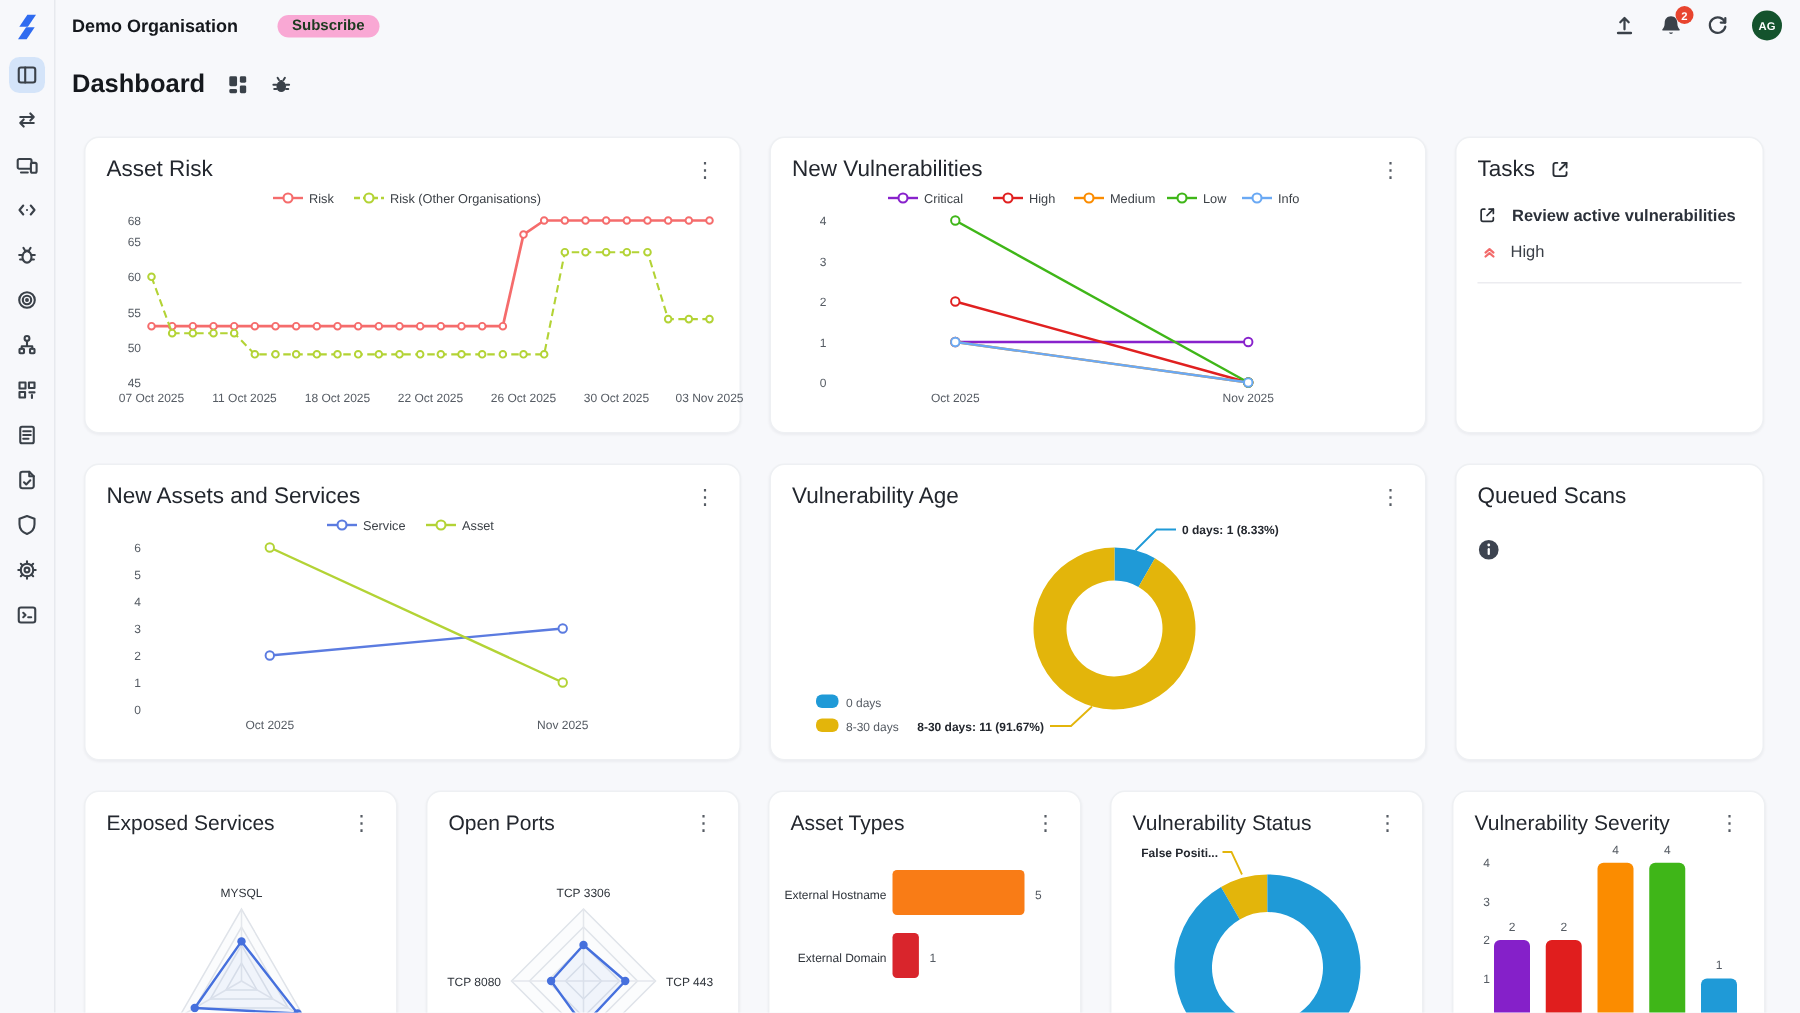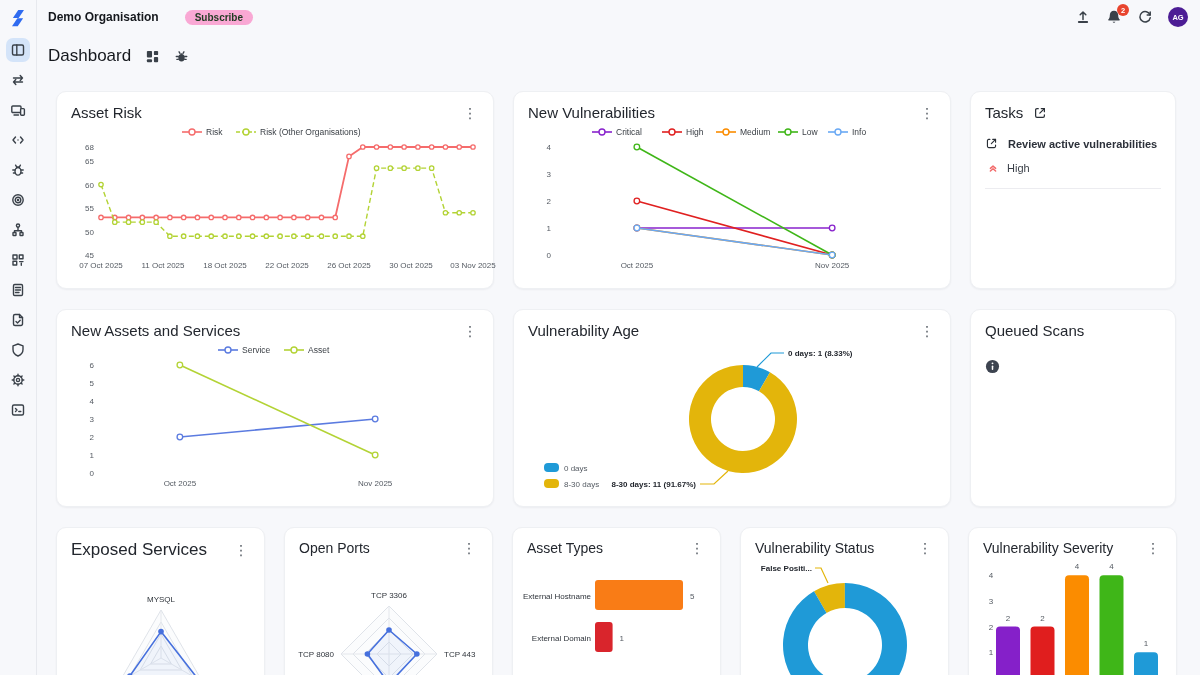--- a/index.html
+++ b/index.html
@@ -24,25 +24,25 @@
   .top-right{margin-left:auto;display:flex;align-items:center;gap:15px}
   .search{display:flex;align-items:center;width:158px;height:24px;border:1px solid #c9ced6;
     border-radius:6px;background:#fff;padding:0 8px;gap:6px}
   .search input{border:none;outline:none;flex:1;font-size:11px;color:#333;background:transparent;min-width:0;font-family:inherit}
   .search input::placeholder{color:#98a0a9}
   .kbd{font-size:9.5px;color:#9aa1ab;white-space:nowrap}
   .tb-icon{position:relative;display:flex;cursor:pointer}
   .tb-icon svg{stroke:#3a4149;stroke-width:1.5;fill:none;stroke-linecap:round;stroke-linejoin:round}
   .badge{position:absolute;top:-5px;right:-7px;background:#e8442e;color:#fff;border-radius:50%;
     width:12px;height:12px;font-size:7.5px;font-weight:700;display:flex;align-items:center;justify-content:center}
-  .avatar{width:20px;height:20px;border-radius:50%;background:#4c1d95;color:#fff;font-size:7.5px;
+  .avatar{width:20px;height:20px;border-radius:50%;background:#14532d;color:#fff;font-size:7.5px;
     font-weight:700;display:flex;align-items:center;justify-content:center;cursor:pointer}
   
   .titlebar{display:flex;align-items:center;gap:14px;padding:12px 0 0 11px}
-  h1{font-size:17px;margin:0;font-weight:400;color:#15181d}
+  h1{font-size:17px;margin:0;font-weight:700;color:#15181d}
   .title-icon{display:flex;cursor:pointer}
   
   .content{padding:25px 22px 0 19px;display:flex;flex-direction:column;gap:20px}
   .row{display:grid;gap:19px}
   .r1{grid-template-columns:438px 438px 206px}
   .r3{grid-template-columns:repeat(5,209px)}
   .card{background:#fff;border-radius:10px;border:1px solid #eef0f3;
     box-shadow:0 1px 2px rgba(20,24,33,.05);padding:12px 14px}
   .r1 .card{height:198px}
   .r3 .card{height:230px}
@@ -442,21 +442,21 @@
               <rect x="7.2" y="6.8" width="1.6" height="5" rx=".8" fill="#fff"></rect>
               <circle cx="8" cy="4.6" r="1" fill="#fff"></circle>
             </svg>
         </div>
       </div>
     </div>
 
     <div class="row r3">
       <div class="card">
         <div class="card-head">
-          <span class="card-title" style="font-size:17px">Exposed Services</span>
+          <span class="card-title" style="font-size:14px">Exposed Services</span>
           <span class="kebab">⋮</span>
         </div>
         <div class="chart">
             <svg viewBox="0 0 181 160" width="181" height="160">
               <polygon points="90,48 131.56921938165306,119.99999999999999 48.43078061834696,120.00000000000003" fill="#fbfcfd" stroke="#dfe3e9" stroke-width="1"></polygon>
               <polygon points="90,60 121.17691453623979,114 58.82308546376022,114.00000000000001" fill="none" stroke="#dfe3e9" stroke-width="1"></polygon>
               <polygon points="90,72 110.78460969082653,108 69.21539030917347,108.00000000000001" fill="none" stroke="#dfe3e9" stroke-width="1"></polygon>
               <polygon points="90,84 100.39230484541326,102 79.60769515458674,102" fill="none" stroke="#dfe3e9" stroke-width="1"></polygon>
               <line x1="90" y1="96" x2="90" y2="48" stroke="#e4e7ec" stroke-width="1"></line>
               <line x1="90" y1="96" x2="131.56921938165306" y2="119.99999999999999" stroke="#e4e7ec" stroke-width="1"></line>

